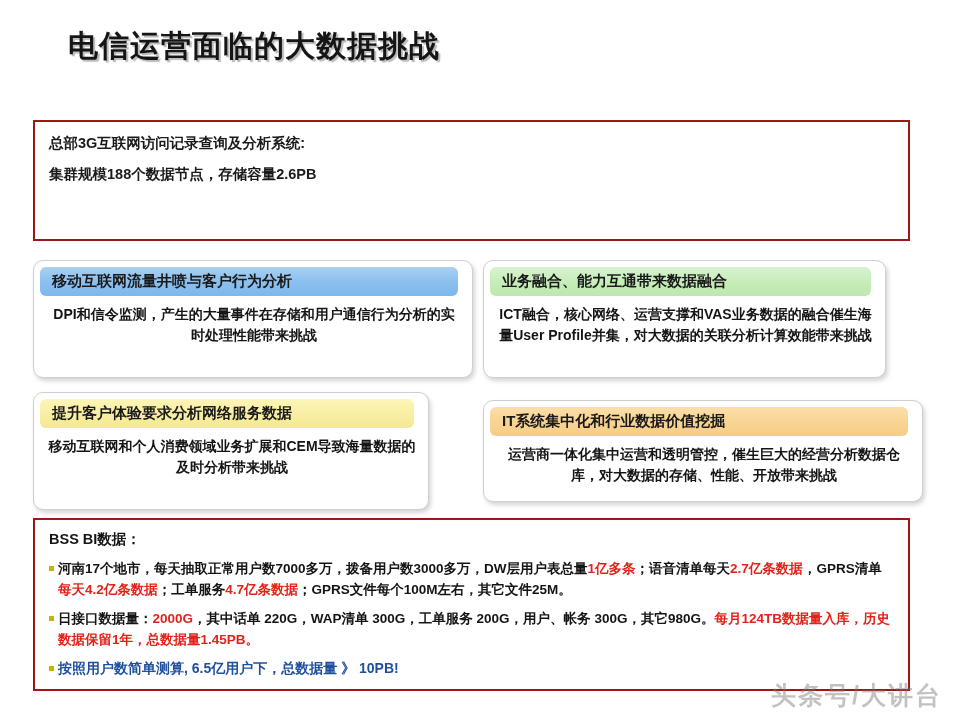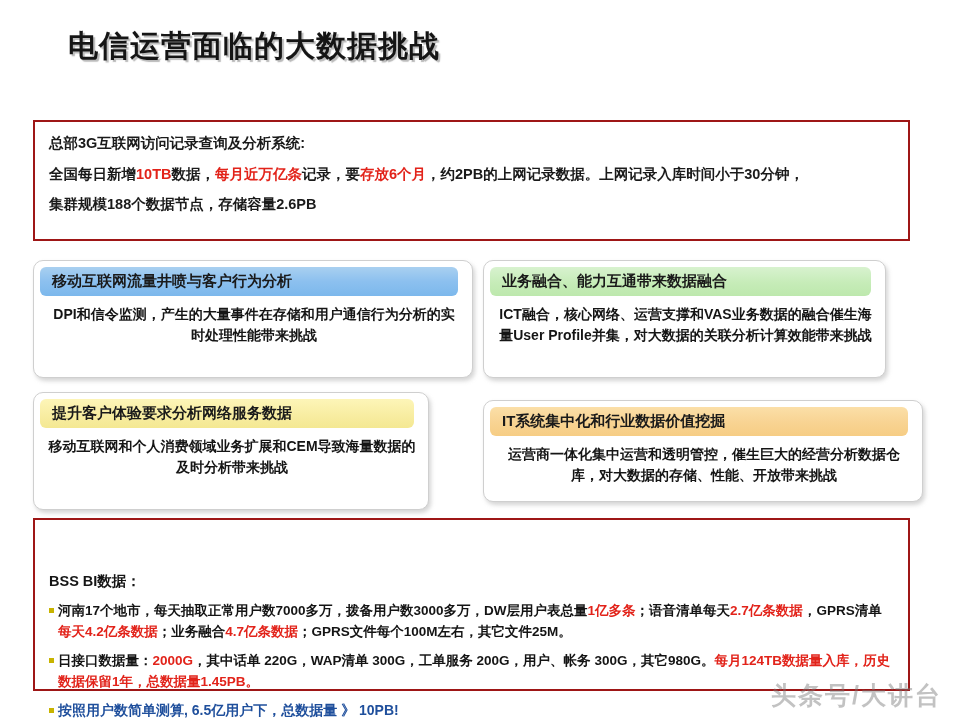--- a/index.html
+++ b/index.html
@@ -102,21 +102,20 @@
     top: 518px;
     width: 877px;
     height: 173px;
     padding: 10px 14px 0 14px;
   }
   #bss-title {
     font-size: 14.5px;
     font-weight: bold;
     color: #141414;
     margin-bottom: 9px;
-    margin-top: 42px;
   }
   .bullet-row {
     position: relative;
     padding-left: 9px;
     margin-bottom: 8px;
   }
   .bullet-row .bullet {
     position: absolute;
     left: 0;
     top: 8px;
@@ -148,21 +147,20 @@
 </style>
 </head>
 <body>
 
 <div id="slide-title">电信运营面临的大数据挑战</div>
 
 <div id="top-red-box" class="red-panel">
   <div class="line l1">
     <span>总部3G互联网访问记录查询及分析系统:</span>
   </div>
-  <div class="line l2"><span>全国每日新增</span><span class="hl-red">10TB</span><span>数据，</span><span class="hl-red">每月近万亿条</span><span>记录，要</span><span class="hl-red">存放6个月</span><span>，约2PB的上网记录数据。上网记录入库时间小于30分钟，</span></div>
   <div class="line l3">
     <span>集群规模188个数据节点，存储容量2.6PB</span>
   </div>
 </div>
 
 <div id="card-mobile" class="card">
   <div class="card-header hdr-blue">
     <span>移动互联网流量井喷与客户行为分析</span>
   </div>
   <div class="card-body">DPI和信令监测，产生的大量事件在存储和用户通信行为分析的实时处理性能带来挑战</div>
@@ -187,21 +185,21 @@
     <span>IT系统集中化和行业数据价值挖掘</span>
   </div>
   <div class="card-body">运营商一体化集中运营和透明管控，催生巨大的经营分析数据仓库，对大数据的存储、性能、开放带来挑战</div>
 </div>
 
 <div id="bss-box" class="red-panel">
   <div id="bss-title">BSS BI数据：</div>
 
   <div class="bullet-row">
     <span class="bullet"></span>
-    <div class="btext"><span>河南17个地市，每天抽取正常用户数7000多万，拨备用户数3000多万，DW层用户表总量</span><span class="hl-red">1亿多条</span><span>；语音清单每天</span><span class="hl-red">2.7亿条数据</span><span>，GPRS清单</span><span class="hl-red">每天4.2亿条数据</span><span>；业务融合</span><span class="hl-red">4.7亿条数据</span><span>；GPRS文件每个100M左右，其它文件25M。</span></div>
+    <div class="btext"><span>河南17个地市，每天抽取正常用户数7000多万，拨备用户数3000多万，DW层用户表总量</span><span class="hl-red">1亿多条</span><span>；语音清单每天</span><span class="hl-red">2.7亿条数据</span><span>，GPRS清单</span><span class="hl-red">每天4.2亿条数据</span><span>；工单服务</span><span class="hl-red">4.7亿条数据</span><span>；GPRS文件每个100M左右，其它文件25M。</span></div>
   </div>
 
   <div class="bullet-row">
     <span class="bullet"></span>
     <div class="btext"><span>日接口数据量：</span><span class="hl-red">2000G</span><span>，其中话单 220G，WAP清单 300G，工单服务 200G，用户、帐务 300G，其它980G。</span><span class="hl-red">每月124TB数据量入库，历史数据保留1年，总数据量1.45PB。</span></div>
   </div>
 
   <div class="bullet-row blue-note">
     <span class="bullet"></span>
     <div class="btext">按照用户数简单测算, 6.5亿用户下，总数据量 》 10PB!</div>

